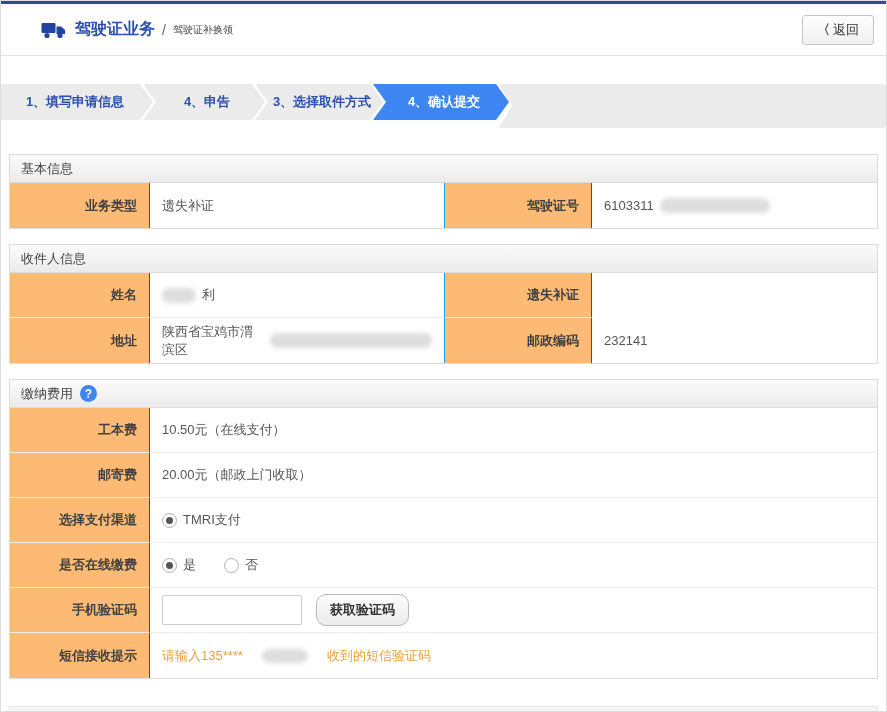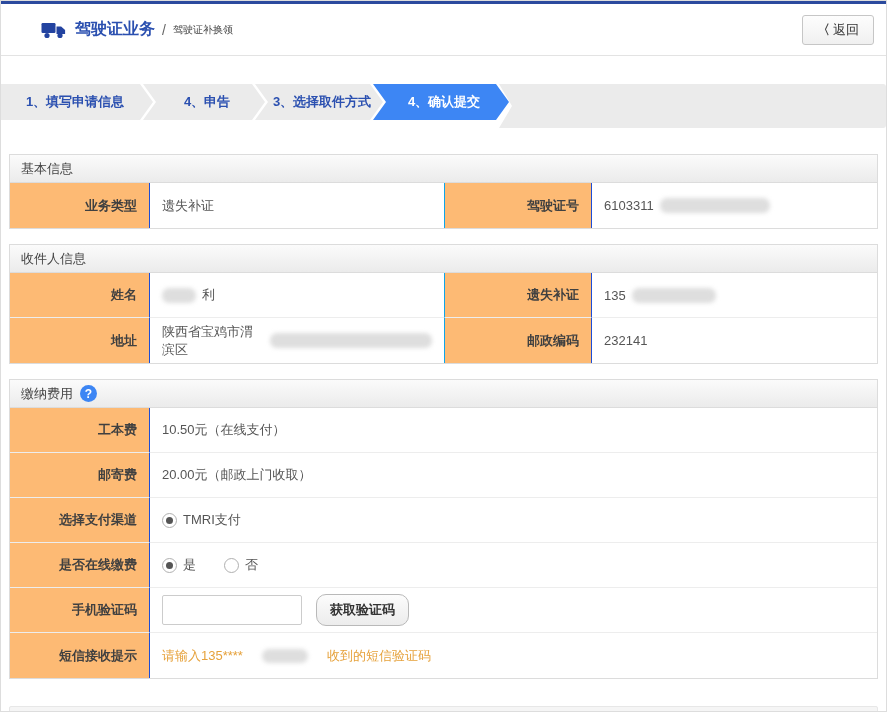--- a/index.html
+++ b/index.html
@@ -176,24 +176,20 @@
     <div class="section-head">
       <span>收件人信息</span>
     </div>
     <div class="grid4">
       <div class="cell label">姓名</div>
       <div class="cell mid">
         <span class="redact r-name"></span>
         <span>利</span>
       </div>
       <div class="cell label">遗失补证</div>
-      <div class="cell">
-        <span>135</span>
-        <span class="redact r-phone"></span>
-      </div>
     </div>
     <div class="grid4 last-row">
       <div class="cell label">地址</div>
       <div class="cell mid">
         <span>陕西省宝鸡市渭滨区</span>
         <span class="redact r-addr"></span>
       </div>
       <div class="cell label">邮政编码</div>
       <div class="cell">
         <span>232141</span>

